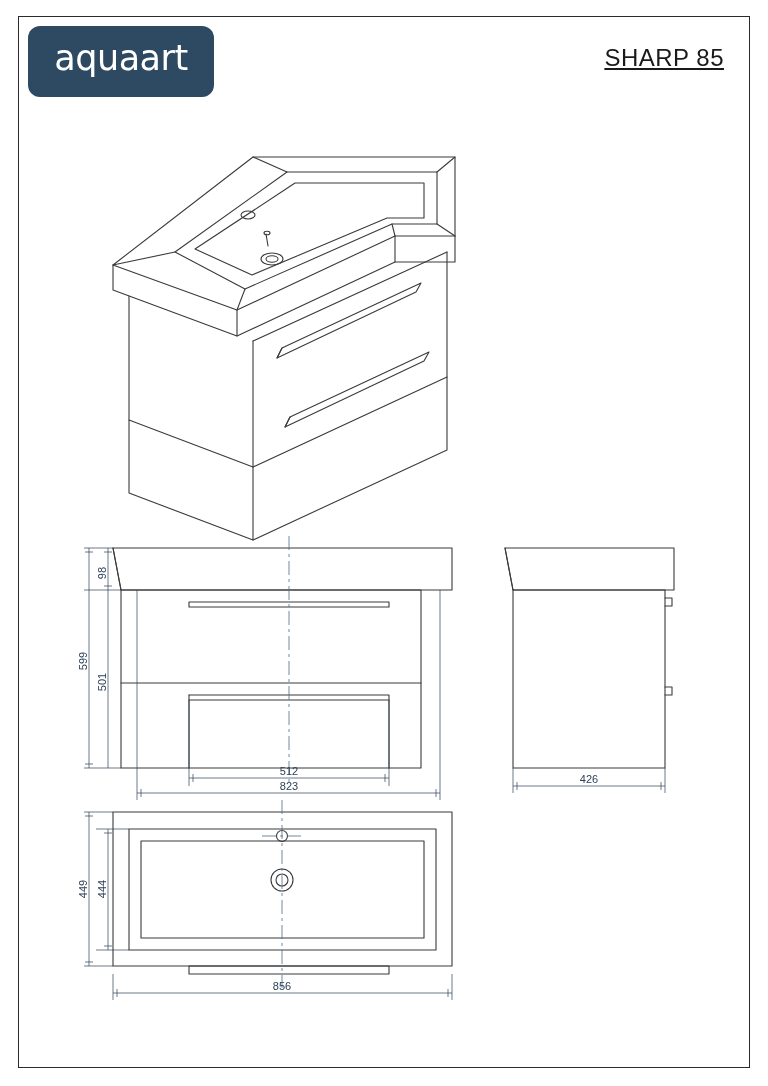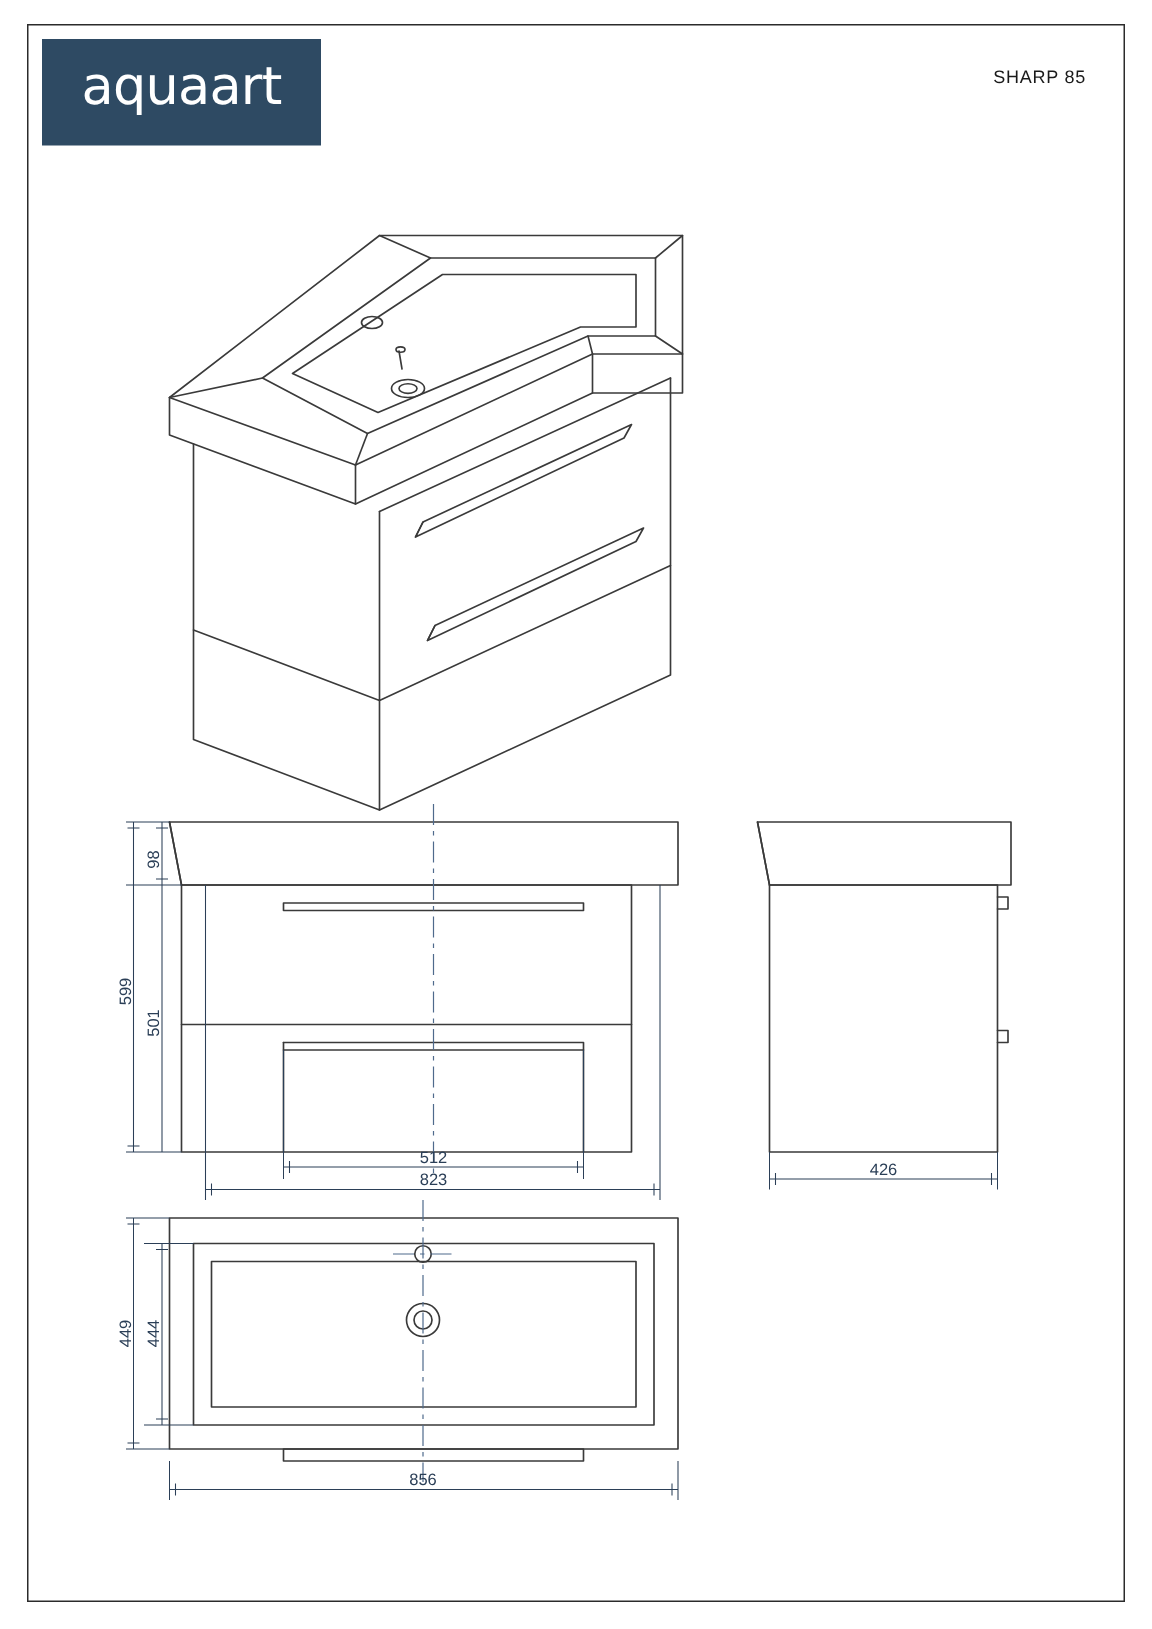--- a/index.html
+++ b/index.html
@@ -34,37 +34,39 @@
   .logo-box {
     position: absolute;
     left: 28px;
     top: 26px;
     width: 186px;
     height: 71px;
     background: #2e4a63;
     display: flex;
     align-items: center;
     justify-content: center;
+    border-radius: 12px;
   }
   .logo-text {
     color: #ffffff;
     font-size: 35px;
     letter-spacing: -0.5px;
     font-family: "DejaVu Sans", sans-serif;
     font-weight: 400;
     line-height: 1;
     padding-bottom: 6px;
   }
   .title {
     position: absolute;
     right: 44px;
     top: 44px;
-    font-size: 12px;
+    font-size: 24px;
     color: #1a1a1a;
     letter-spacing: 0.5px;
+    text-decoration: underline;
   }
 
   
   .draw {
     position: absolute;
     left: 0;
     top: 0;
     width: 768px;
     height: 1086px;
     pointer-events: none;

